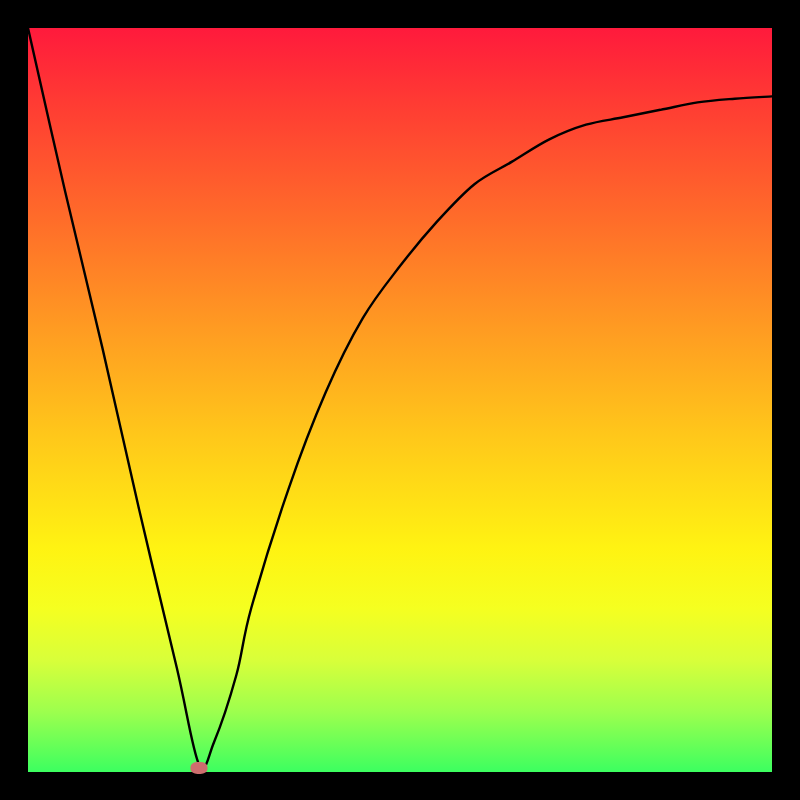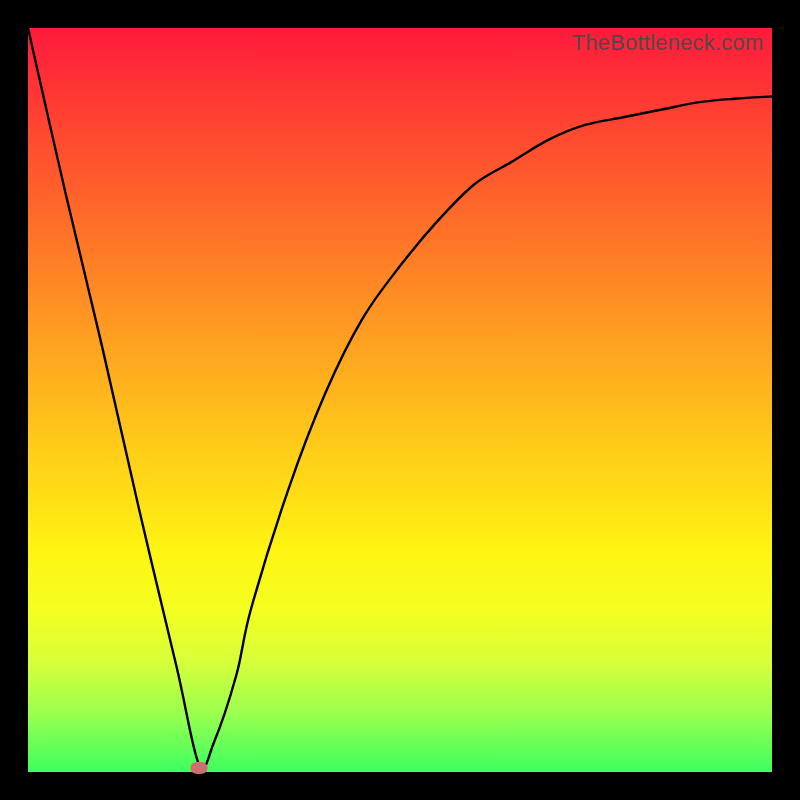--- a/index.html
+++ b/index.html
@@ -62,19 +62,18 @@
     border-radius: 7px / 5px;
     background: #ce6e6e;
     transform: translate(-50%, -50%);
   }
 </style>
 </head>
 <body>
 
 <div class="frame">
   <div class="plot">
-    <div class="watermark">TheBottleneck.com</div>
     <svg class="curve" viewBox="0 0 744 744" preserveAspectRatio="none">
       <path id="curve-path" d="M 0.0 0.0 C 6.2 27.3, 24.8 110.4, 37.2 163.7 C 49.6 217.0, 62.0 266.6, 74.4 319.9 C 86.8 373.2, 99.2 430.3, 111.6 483.6 C 124.0 536.9, 138.9 597.7, 148.8 639.8 C 158.7 682.0, 164.9 724.2, 171.1 736.6 C 177.3 749.0, 179.8 729.1, 186.0 714.2 C 192.2 699.4, 202.1 669.6, 208.3 647.3 C 214.5 625.0, 214.5 611.3, 223.2 580.3 C 231.9 549.3, 248.0 497.2, 260.4 461.3 C 272.8 425.3, 285.2 393.1, 297.6 364.6 C 310.0 336.0, 322.4 311.2, 334.8 290.2 C 347.2 269.1, 359.6 254.2, 372.0 238.1 C 384.4 222.0, 396.8 207.1, 409.2 193.4 C 421.6 179.8, 434.0 166.2, 446.4 156.2 C 458.8 146.3, 471.2 141.4, 483.6 133.9 C 496.0 126.5, 508.4 117.8, 520.8 111.6 C 533.2 105.4, 545.6 100.4, 558.0 96.7 C 570.4 93.0, 582.8 91.8, 595.2 89.3 C 607.6 86.8, 620.0 84.3, 632.4 81.8 C 644.8 79.4, 657.2 76.3, 669.6 74.4 C 682.0 72.5, 694.4 71.7, 706.8 70.7 C 719.2 69.7, 737.8 68.8, 744.0 68.4" fill="none" stroke="#000" stroke-width="2.4" stroke-linejoin="round" stroke-linecap="round"></path>
     </svg>
     <div id="marker" class="marker" style="left: 171.12px; top: 740.28px; background: rgb(206, 110, 110);"></div>
   </div>
 </div>
 
 </body></html>

